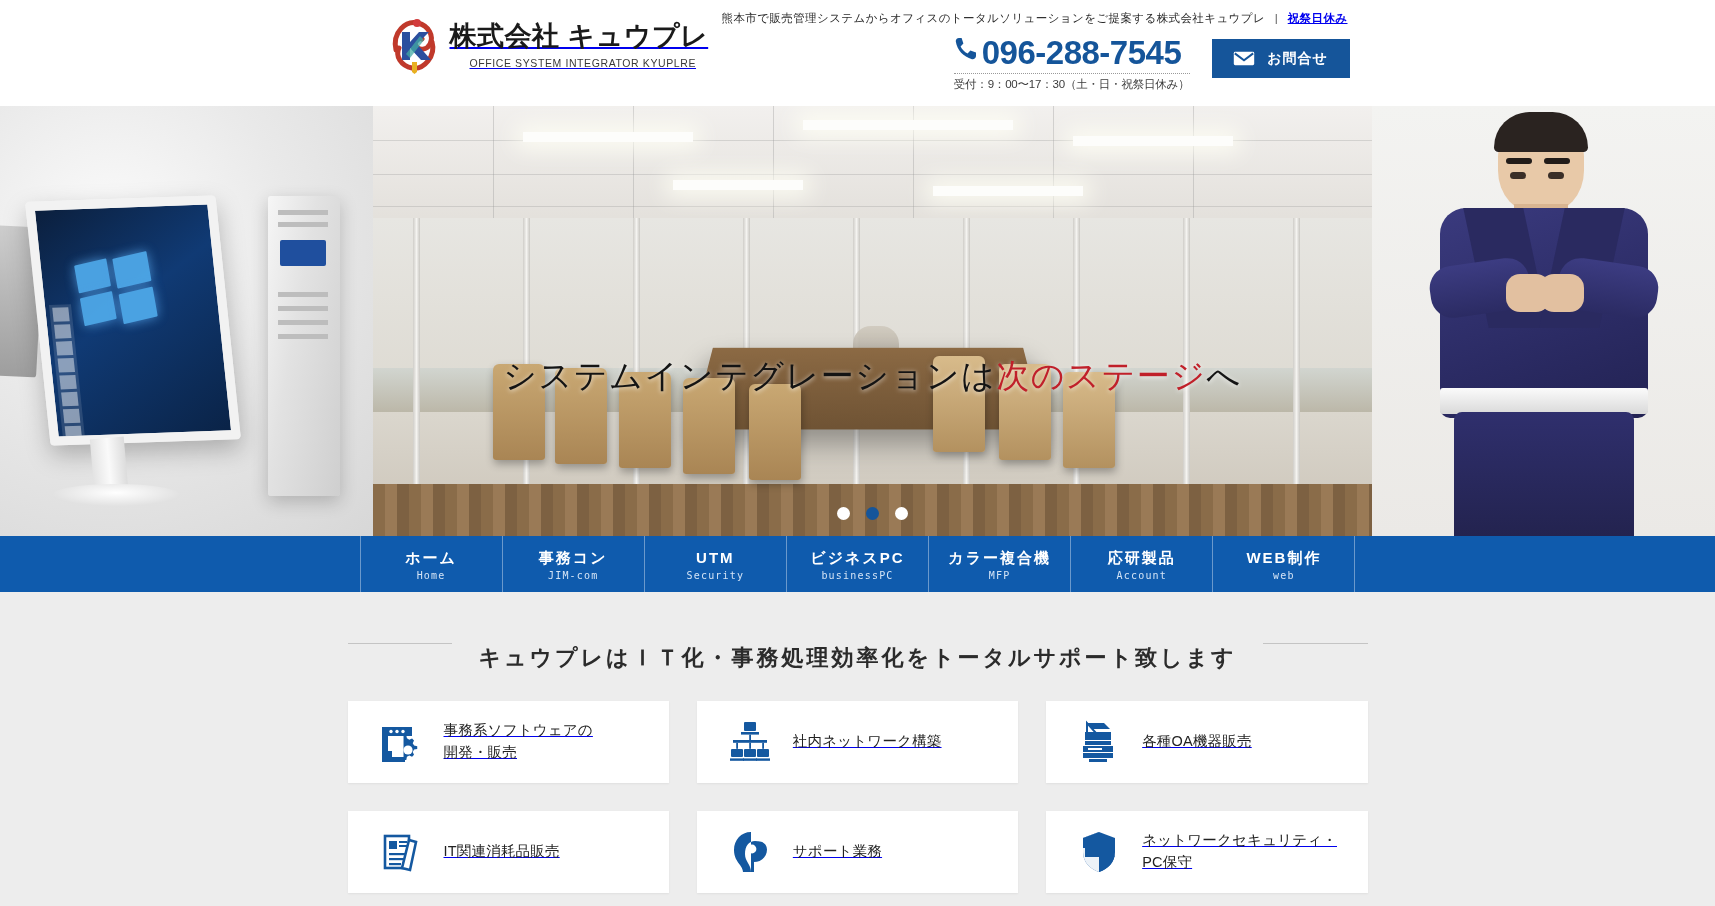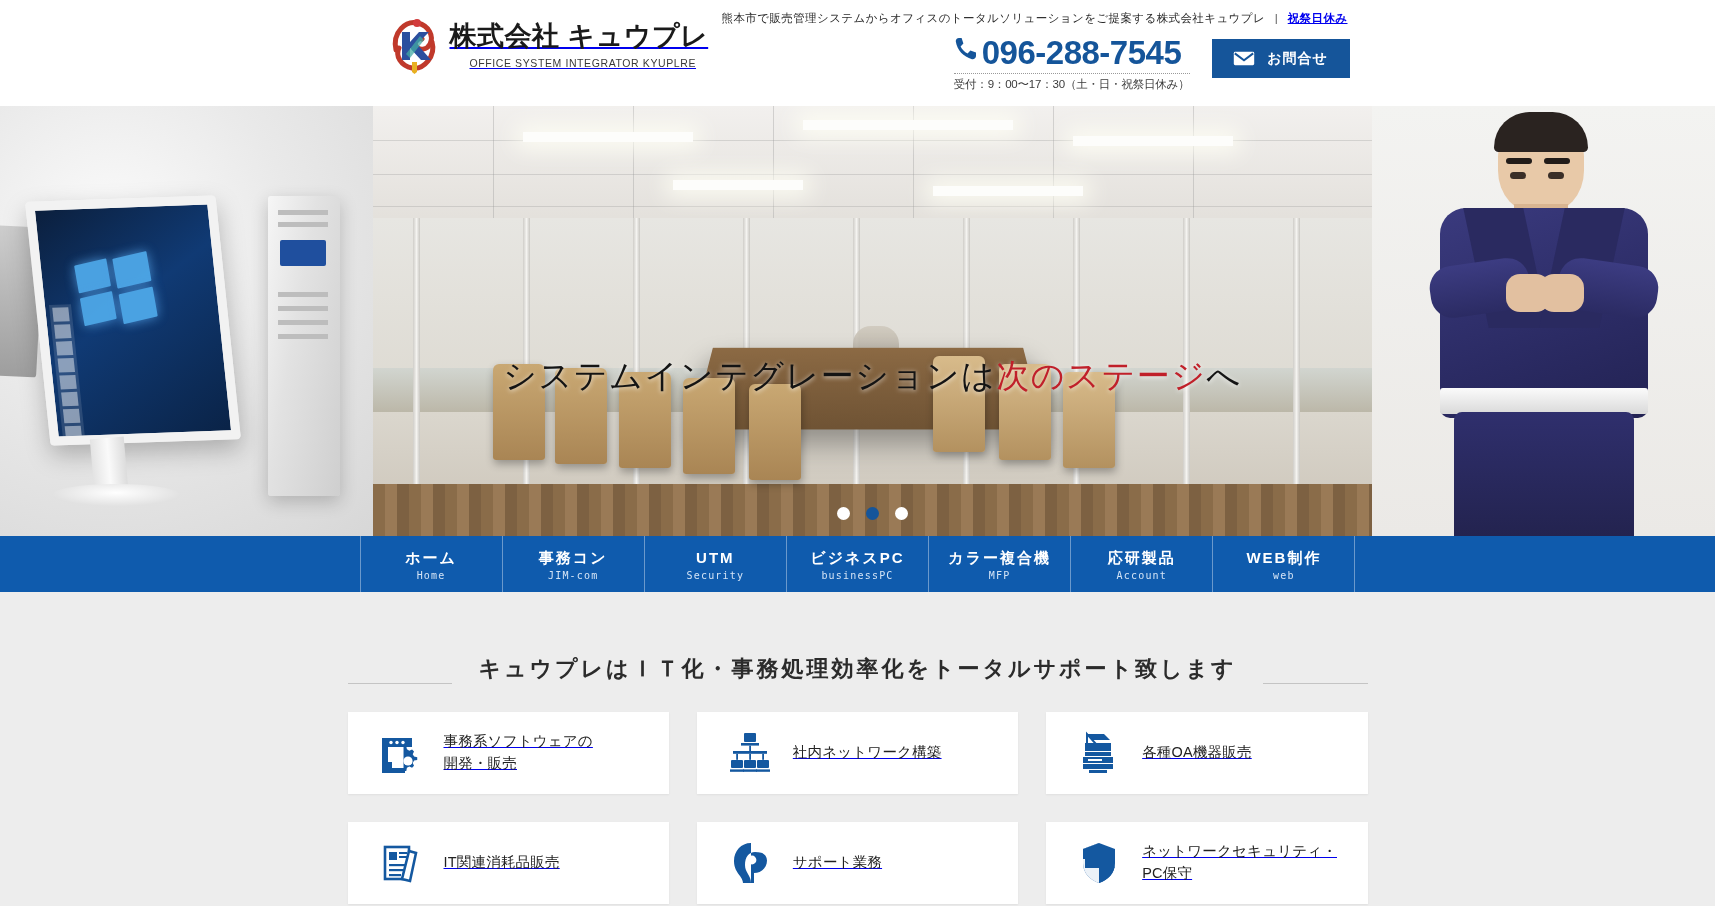--- a/index.html
+++ b/index.html
@@ -347,21 +347,21 @@
     font-size: 10px; letter-spacing: 1.2px; color: #d4e4f6; margin-top: 3px;
     font-family: "DejaVu Sans Mono", monospace;
     white-space: nowrap;
   }
 
   
   .services {
     width: 1715px; background: #ededed; padding-top: 46px; height: 364px;
   }
   .sec-head {
-    width: 1020px; margin: 16px auto; display:flex; align-items:flex-end; gap: 26px;
+    width: 1020px; margin: 5px auto; display:flex; align-items:flex-start; gap: 26px;
   }
   .sec-head .rule { flex: 1 1 auto; height: 1px; background: #c4c4c4; }
   .sec-title {
     font-size: 22px; font-weight: 700; color: #2b2b2b; letter-spacing: 3px;
     white-space: nowrap;
   }
   .card-grid {
     width: 1020px; margin: 28px auto 0;
     display:grid; grid-template-columns: repeat(3, 1fr); gap: 28px 28px;
   }

